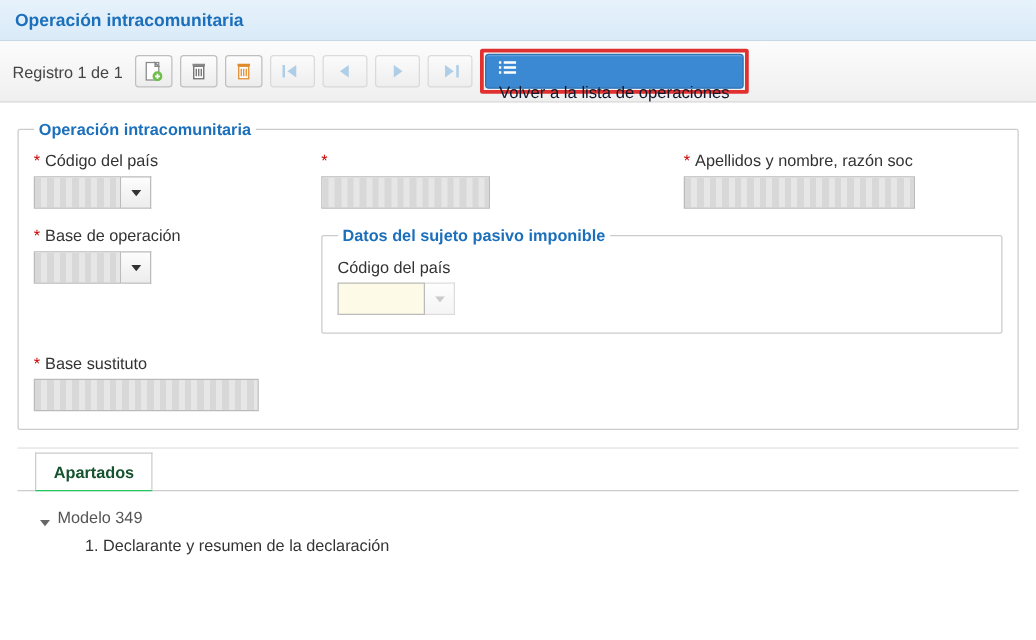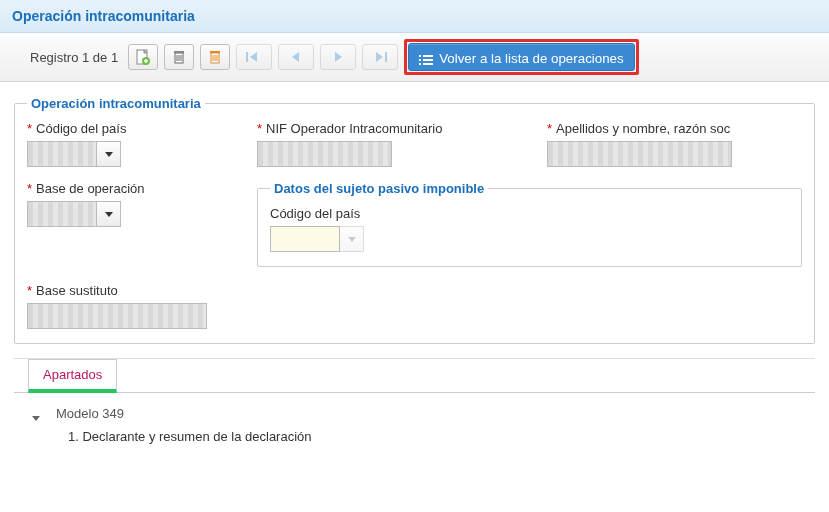--- a/index.html
+++ b/index.html
@@ -3,26 +3,26 @@
 <meta charset="utf-8">
 <style>
   * { box-sizing: border-box; margin: 0; padding: 0; }
   body { font-family: Arial, Helvetica, sans-serif; font-size: 13px; color: #333; background: #fff; }
   .wrap { width: 829px; height: 512px; position: relative; box-shadow: 0 2px 6px rgba(0,0,0,.3); overflow: hidden; }
 
   .hdr { background: linear-gradient(#e7f2fb,#d9ebf8); padding: 8px 12px; border-bottom: 1px solid #c9d9e8; }
   .hdr-title { color: #1b6fbb; font-weight: bold; font-size: 14px; }
 
   .toolbar { background: linear-gradient(#fcfcfc,#efefef); border-bottom: 1px solid #d6d6d6; padding: 6px 10px; display: flex; align-items: center; gap: 6px; }
-  .rec-label { color: #444; margin-right: 4px; margin-left: 20px; }
+  .rec-label { color: #444; margin-right: 4px; }
   .tbtn { display:inline-flex; align-items:center; justify-content:center; width:30px; height:26px; border:1px solid #bfbfbf; background: linear-gradient(#fdfdfd,#ececec); border-radius:3px; cursor:pointer; }
   .tbtn.nav { width:36px; }
   .tbtn.disabled { opacity:.5; cursor:default; }
   .tbtn svg { display:block; }
-  .btn-primary { display:inline-flex; align-items:flex-end; gap:6px; background:#3b89d2; color:#ffffff; border:1px solid #2f73b3; border-radius:3px; padding:4px 10px; height:28px; cursor:pointer; box-shadow: inset 0 1px 0 rgba(255,255,255,.2); }
+  .btn-primary { display:inline-flex; align-items:flex-start; gap:6px; background:#3b89d2; color:#0f172a; border:1px solid #2f73b3; border-radius:3px; padding:4px 10px; height:28px; cursor:pointer; box-shadow: inset 0 1px 0 rgba(255,255,255,.2); flex-direction: column; }
   .btn-primary svg { flex:none; }
   .highlight { border:3px solid #e03030; padding:1px; border-radius:2px; }
 
   .content { padding: 14px 14px 0; }
   fieldset { border:1px solid #ccc; border-radius:2px; padding: 10px 12px 14px; margin-bottom: 14px; position:relative; }
   fieldset > legend { color:#1b6fbb; font-weight:bold; padding:0 4px; font-size:13px; }
   fieldset.inner > legend { color:#1b6fbb; }
   .row { display:flex; flex-wrap: wrap; gap: 40px 60px; }
   .field { display:flex; flex-direction:column; gap:5px; }
   .lbl { display:flex; align-items:center; gap:4px; color:#333; }
@@ -31,23 +31,23 @@
   .inp.pix { background-image: linear-gradient(90deg,#d8d8d8 25%,#e6e6e6 25%,#e6e6e6 50%,#d8d8d8 50%,#d8d8d8 75%,#e6e6e6 75%); background-size: 20px 100%; background-clip: padding-box; color:transparent; }
   .combo { display:flex; }
   .combo .inp { border-top-right-radius:0; border-bottom-right-radius:0; }
   .combo .ddl { width:24px; height:26px; border:1px solid #bbb; border-left:none; background:linear-gradient(#fdfdfd,#ececec); display:flex; align-items:center; justify-content:center; cursor:pointer; }
   .ro { background:#fdfbe7; }
   .ddl.disabled { opacity:.5; cursor:default; }
 
   .tabs { border-top:1px solid #ddd; }
   .tabstrip { display:flex; align-items:flex-end; padding: 0 14px; background:#fff; height:34px; border-bottom:1px solid #ccc; gap:0; }
   .tab { padding:7px 14px; border:1px solid #ccc; background:linear-gradient(#fdfdfd,#efefef); color:#555; cursor:pointer; font-size:13px; position:relative; top:1px; border-bottom:none; }
-  .tab.active { background:#fff; color:#be185d; border-bottom:4px solid #22c55e; font-weight:normal; }
+  .tab.active { background:#fff; color:#14532d; border-bottom:1px solid #22c55e; font-weight:bold; }
   .tree { padding: 10px 18px; }
-  .tree-root { display:flex; align-items:flex-end; gap:16px; color:#555; padding:3px 0; cursor:pointer; }
+  .tree-root { display:flex; align-items:flex-end; gap:6px; color:#555; padding:3px 0; cursor:pointer; }
   .tree-children { padding-left:30px; }
   .tree-item { padding:5px 6px; color:#333; cursor:pointer; }
   .caret-down { width:0; height:0; border-left:4px solid transparent; border-right:4px solid transparent; border-top:5px solid #666; }
 </style>
 </head>
 <body>
 
 <div class="wrap">
 
   <div class="hdr">
@@ -140,21 +140,20 @@
                 <svg width="8" height="5" viewBox="0 0 8 5">
                   <path d="M0 0 L8 0 L4 5 Z" fill="#333"></path>
                 </svg>
               </button>
           </div>
         </div>
 
         <div class="field" style="width:230px">
           <div class="lbl">
               <span class="req">*</span>
-              <span>NIF Operador Intracomunitario</span>
             </div>
           <input class="inp pix" style="width: 135px;" value="">
         </div>
 
         <div class="field" style="flex:1; min-width:180px">
           <div class="lbl">
               <span class="req">*</span>
               <span>Apellidos y nombre, razón soc</span>
             </div>
           <input class="inp pix" style="width: 185px;" value="">

